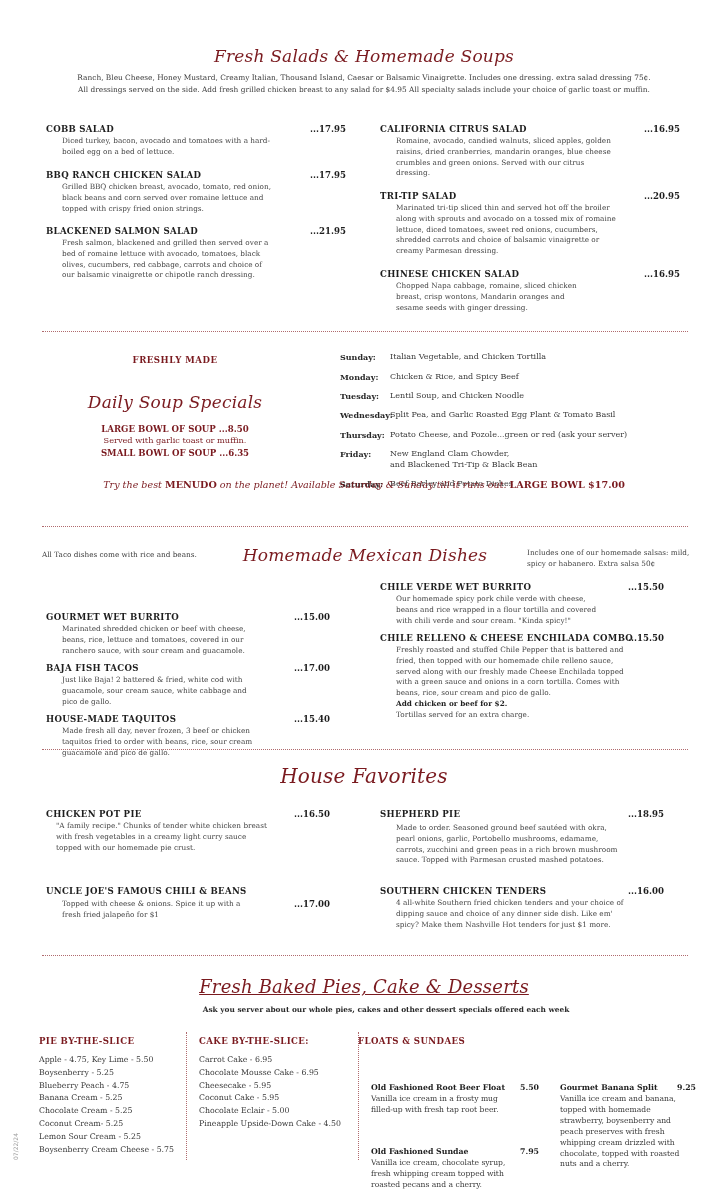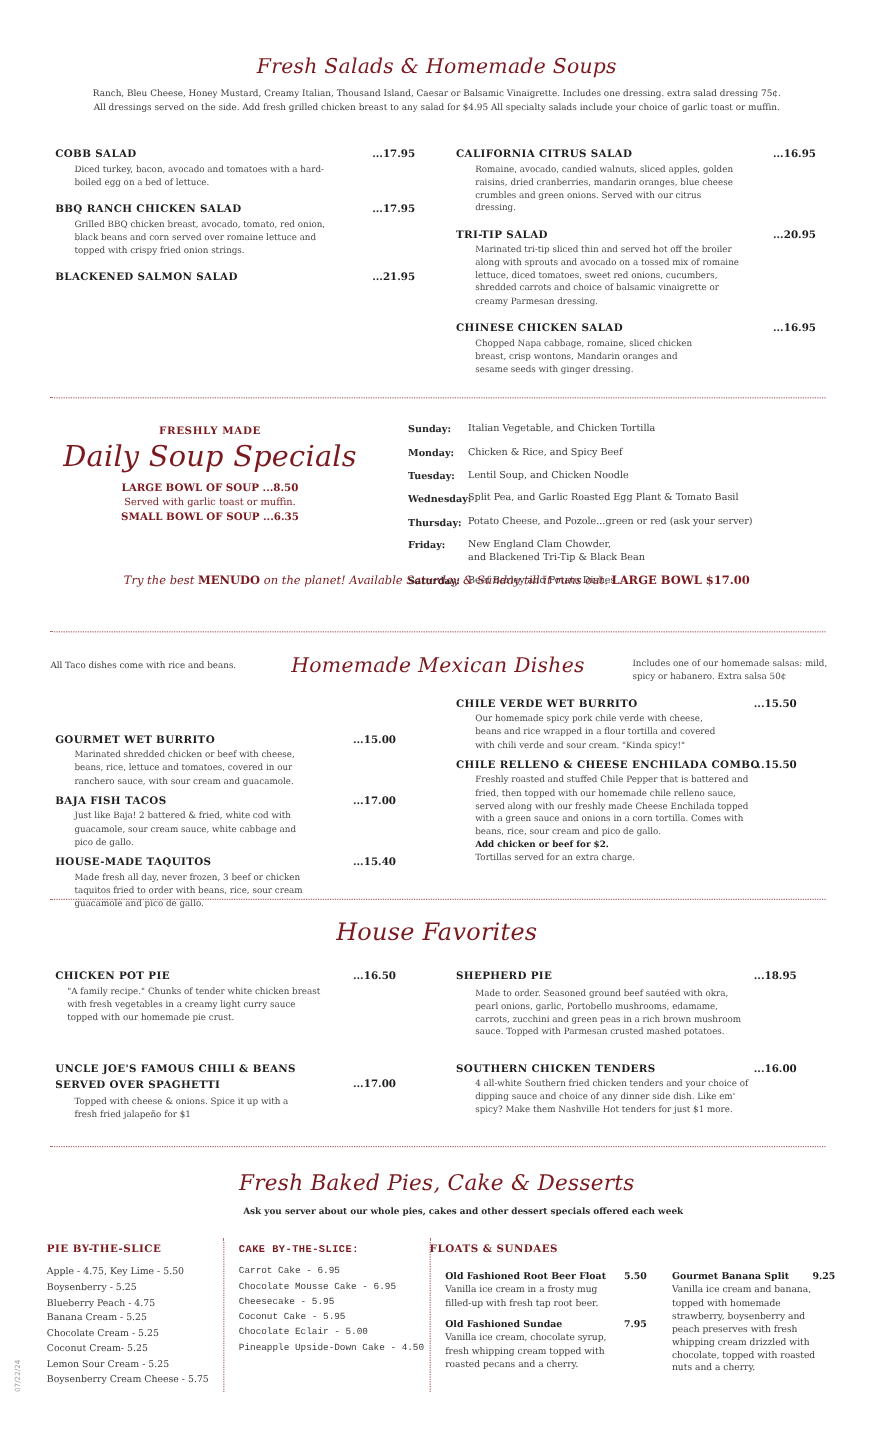--- a/index.html
+++ b/index.html
@@ -13,21 +13,21 @@
   .item-price { font-family: "DejaVu Serif", serif; font-weight: bold; font-size: 8.6px; color: #1e1e1e; position: absolute; right: 0; top: 0; line-height: 12px; }
   .item-desc { font-size: 7.3px; line-height: 10.8px; color: #444; padding-left: 16px; margin-top: 1px; }
   .item { position: relative; }
   .dots-h { height: 0; border-top: 1.5px dotted #b06a6e; }
   .dots-v { width: 0; border-left: 1.5px dotted #b06a6e; }
   .day-row { position: absolute; left: 0; width: 100%; font-size: 8px; line-height: 10.5px; }
   .day-label { position: absolute; left: 0; font-weight: bold; color: #2a2a2a; }
   .day-soups { position: absolute; left: 50px; color: #3a3a3a; white-space: pre-line; }
   .dessert-head { font-weight: bold; font-size: 8.6px; color: #7a1a1f; letter-spacing: 0.4px; }
   .dessert-list div { font-size: 7.8px; line-height: 12.8px; color: #3a3a3a; }
-  .float-name { font-weight: bold; font-size: 7.8px; color: #1e1e1e; }
+  .float-name { font-weight: bold; font-size: 7.8px; color: #1e1e1e; margin-top: 24px; }
   .float-price { position: absolute; right: 0; top: 0; font-size: 7.8px; color: #1e1e1e; font-weight: bold; }
   .float-desc { font-size: 7.6px; line-height: 10.9px; color: #3a3a3a; margin-top: 2px; }
 </style>
 </head>
 <body>
 
 <div class="abs script" style="left:0; width:728px; top:46px; text-align:center; font-size:17px;">Fresh Salads &amp; Homemade Soups</div>
 <div class="abs intro" style="left:0; width:728px; top:72px;">Ranch, Bleu Cheese, Honey Mustard, Creamy Italian, Thousand Island, Caesar or Balsamic Vinaigrette. Includes one dressing. extra salad dressing 75¢.</div>
 <div class="abs intro" style="left:0; width:728px; top:84px;">All dressings served on the side. Add fresh grilled chicken breast to any salad for $4.95 All specialty salads include your choice of garlic toast or muffin.</div>
 
@@ -38,20 +38,21 @@
     <div class="item-desc" style="width:235px;">Diced turkey, bacon, avocado and tomatoes with a hard-boiled egg on a bed of lettuce.</div>
   </div>
   <div class="item" style="height:56px;">
     <div class="item-name">BBQ RANCH CHICKEN SALAD</div>
     <div class="item-price">...17.95</div>
     <div class="item-desc" style="width:240px;">Grilled BBQ chicken breast, avocado, tomato, red onion, black beans and corn served over romaine lettuce and topped with crispy fried onion strings.</div>
   </div>
   <div class="item">
     <div class="item-name">BLACKENED SALMON SALAD</div>
     <div class="item-price">...21.95</div>
+    <div class="item-desc" style="width:225px;">Fresh salmon, blackened and grilled then served over a bed of romaine lettuce with avocado, tomatoes, black olives, cucumbers, red cabbage, carrots and choice of our balsamic vinaigrette or chipotle ranch dressing.</div>
   </div>
 </div>
 
 <div class="abs" style="left:380px; top:123px; width:300px;">
   <div class="item" style="height:67px;">
     <div class="item-name">CALIFORNIA CITRUS SALAD</div>
     <div class="item-price">...16.95</div>
     <div class="item-desc" style="width:238px;">Romaine, avocado, candied walnuts, sliced apples, golden raisins, dried cranberries, mandarin oranges, blue cheese crumbles and green onions. Served with our citrus dressing.</div>
   </div>
   <div class="item" style="height:78px;">
@@ -63,21 +64,21 @@
     <div class="item-name">CHINESE CHICKEN SALAD</div>
     <div class="item-price">...16.95</div>
     <div class="item-desc" style="width:210px;">Chopped Napa cabbage, romaine, sliced chicken breast, crisp wontons, Mandarin oranges and sesame seeds with ginger dressing.</div>
   </div>
 </div>
 
 <div class="abs dots-h" style="left:42px; width:646px; top:331px;"></div>
 
 <div class="abs" style="left:40px; top:355px; width:270px; text-align:center;">
   <div class="maroon" style="font-weight:bold; font-size:8.6px; letter-spacing:0.5px;">FRESHLY MADE</div>
-  <div class="script" style="font-size:24px; margin-top:0; line-height:30px;">Daily Soup Specials</div>
+  <div class="script" style="font-size:17px; margin-top:22px; line-height:30px;">Daily Soup Specials</div>
   <div class="maroon" style="font-weight:bold; font-size:8.6px; margin-top:7px;">LARGE BOWL OF SOUP ...8.50</div>
   <div class="maroon" style="font-size:8.2px; margin-top:1px;">Served with garlic toast or muffin.</div>
   <div class="maroon" style="font-weight:bold; font-size:8.6px; margin-top:3px;">SMALL BOWL OF SOUP ...6.35</div>
 </div>
 
 <div class="abs" style="left:340px; top:352px; width:360px; height:140px;">
   <div class="day-row" style="top:0;">
     <span class="day-label">Sunday:</span>
     <span class="day-soups">Italian Vegetable, and Chicken Tortilla</span>
   </div>
@@ -155,62 +156,61 @@
 <div class="abs script" style="left:0; width:728px; top:764px; text-align:center; font-size:20px;">House Favorites</div>
 
 <div class="abs" style="left:46px; top:808px; width:284px;">
   <div class="item" style="height:76px;">
     <div class="item-name">CHICKEN POT PIE</div>
     <div class="item-price">...16.50</div>
     <div class="item-desc" style="width:225px; padding-left:10px;">"A family recipe." Chunks of tender white chicken breast with fresh vegetables in a creamy light curry sauce topped with our homemade pie crust.</div>
   </div>
   <div class="item">
     <div class="item-name" style="line-height:14px;">UNCLE JOE'S FAMOUS CHILI &amp; BEANS</div>
-    <div class="item-name" style="line-height:14px;">SERVED OVER SPAGHETTI</div>
     <div class="item-price" style="top:14px;">...17.00</div>
     <div class="item-desc" style="width:215px;">Topped with cheese &amp; onions. Spice it up with a fresh fried jalapeño for $1</div>
   </div>
 </div>
 
 <div class="abs" style="left:380px; top:808px; width:284px;">
   <div class="item" style="height:77px;">
     <div class="item-name">SHEPHERD PIE</div>
     <div class="item-price">...18.95</div>
     <div class="item-desc" style="width:240px; margin-top:3px;">Made to order. Seasoned ground beef sautéed with okra, pearl onions, garlic, Portobello mushrooms, edamame, carrots, zucchini and green peas in a rich brown mushroom sauce. Topped with Parmesan crusted mashed potatoes.</div>
   </div>
   <div class="item">
     <div class="item-name">SOUTHERN CHICKEN TENDERS</div>
     <div class="item-price">...16.00</div>
     <div class="item-desc" style="width:245px;">4 all-white Southern fried chicken tenders and your choice of dipping sauce and choice of any dinner side dish. Like em' spicy? Make them Nashville Hot tenders for just $1 more.</div>
   </div>
 </div>
 
 <div class="abs dots-h" style="left:42px; width:646px; top:955px;"></div>
 
-<div class="abs script" style="left:0; width:728px; top:976px; text-align:center; font-size:18px;">Fresh Baked Pies, Cake &amp; Desserts</div>
+<div class="abs script" style="left:0; width:728px; top:976px; text-align:center; font-size:18px;text-decoration:underline;">Fresh Baked Pies, Cake &amp; Desserts</div>
 <div class="abs" style="left:0; width:728px; top:1005px; text-align:center; font-size:7.4px; font-weight:bold; color:#2a2a2a;padding-left:44px;">Ask you server about our whole pies, cakes and other dessert specials offered each week</div>
 
 <div class="abs dots-v" style="left:186px; top:1032px; height:128px;"></div>
 <div class="abs dots-v" style="left:358px; top:1032px; height:128px;"></div>
 
 <div class="abs" style="left:39px; top:1036px; width:145px;">
   <div class="dessert-head">PIE BY-THE-SLICE</div>
   <div class="dessert-list" style="margin-top:8px;">
     <div>Apple - 4.75, Key Lime - 5.50</div>
     <div>Boysenberry - 5.25</div>
     <div>Blueberry Peach - 4.75</div>
     <div>Banana Cream - 5.25</div>
     <div>Chocolate Cream - 5.25</div>
     <div>Coconut Cream- 5.25</div>
     <div>Lemon Sour Cream - 5.25</div>
     <div>Boysenberry Cream Cheese - 5.75</div>
   </div>
 </div>
 
-<div class="abs" style="left:199px; top:1036px; width:155px;font-family:Liberation Mono, monospace;">
+<div class="abs" style="left:199px; top:1036px; width:155px;">
   <div class="dessert-head">CAKE BY-THE-SLICE:</div>
   <div class="dessert-list" style="margin-top:8px;">
     <div>Carrot Cake - 6.95</div>
     <div>Chocolate Mousse Cake - 6.95</div>
     <div>Cheesecake - 5.95</div>
     <div>Coconut Cake - 5.95</div>
     <div>Chocolate Eclair - 5.00</div>
     <div>Pineapple Upside-Down Cake - 4.50</div>
   </div>
 </div>

